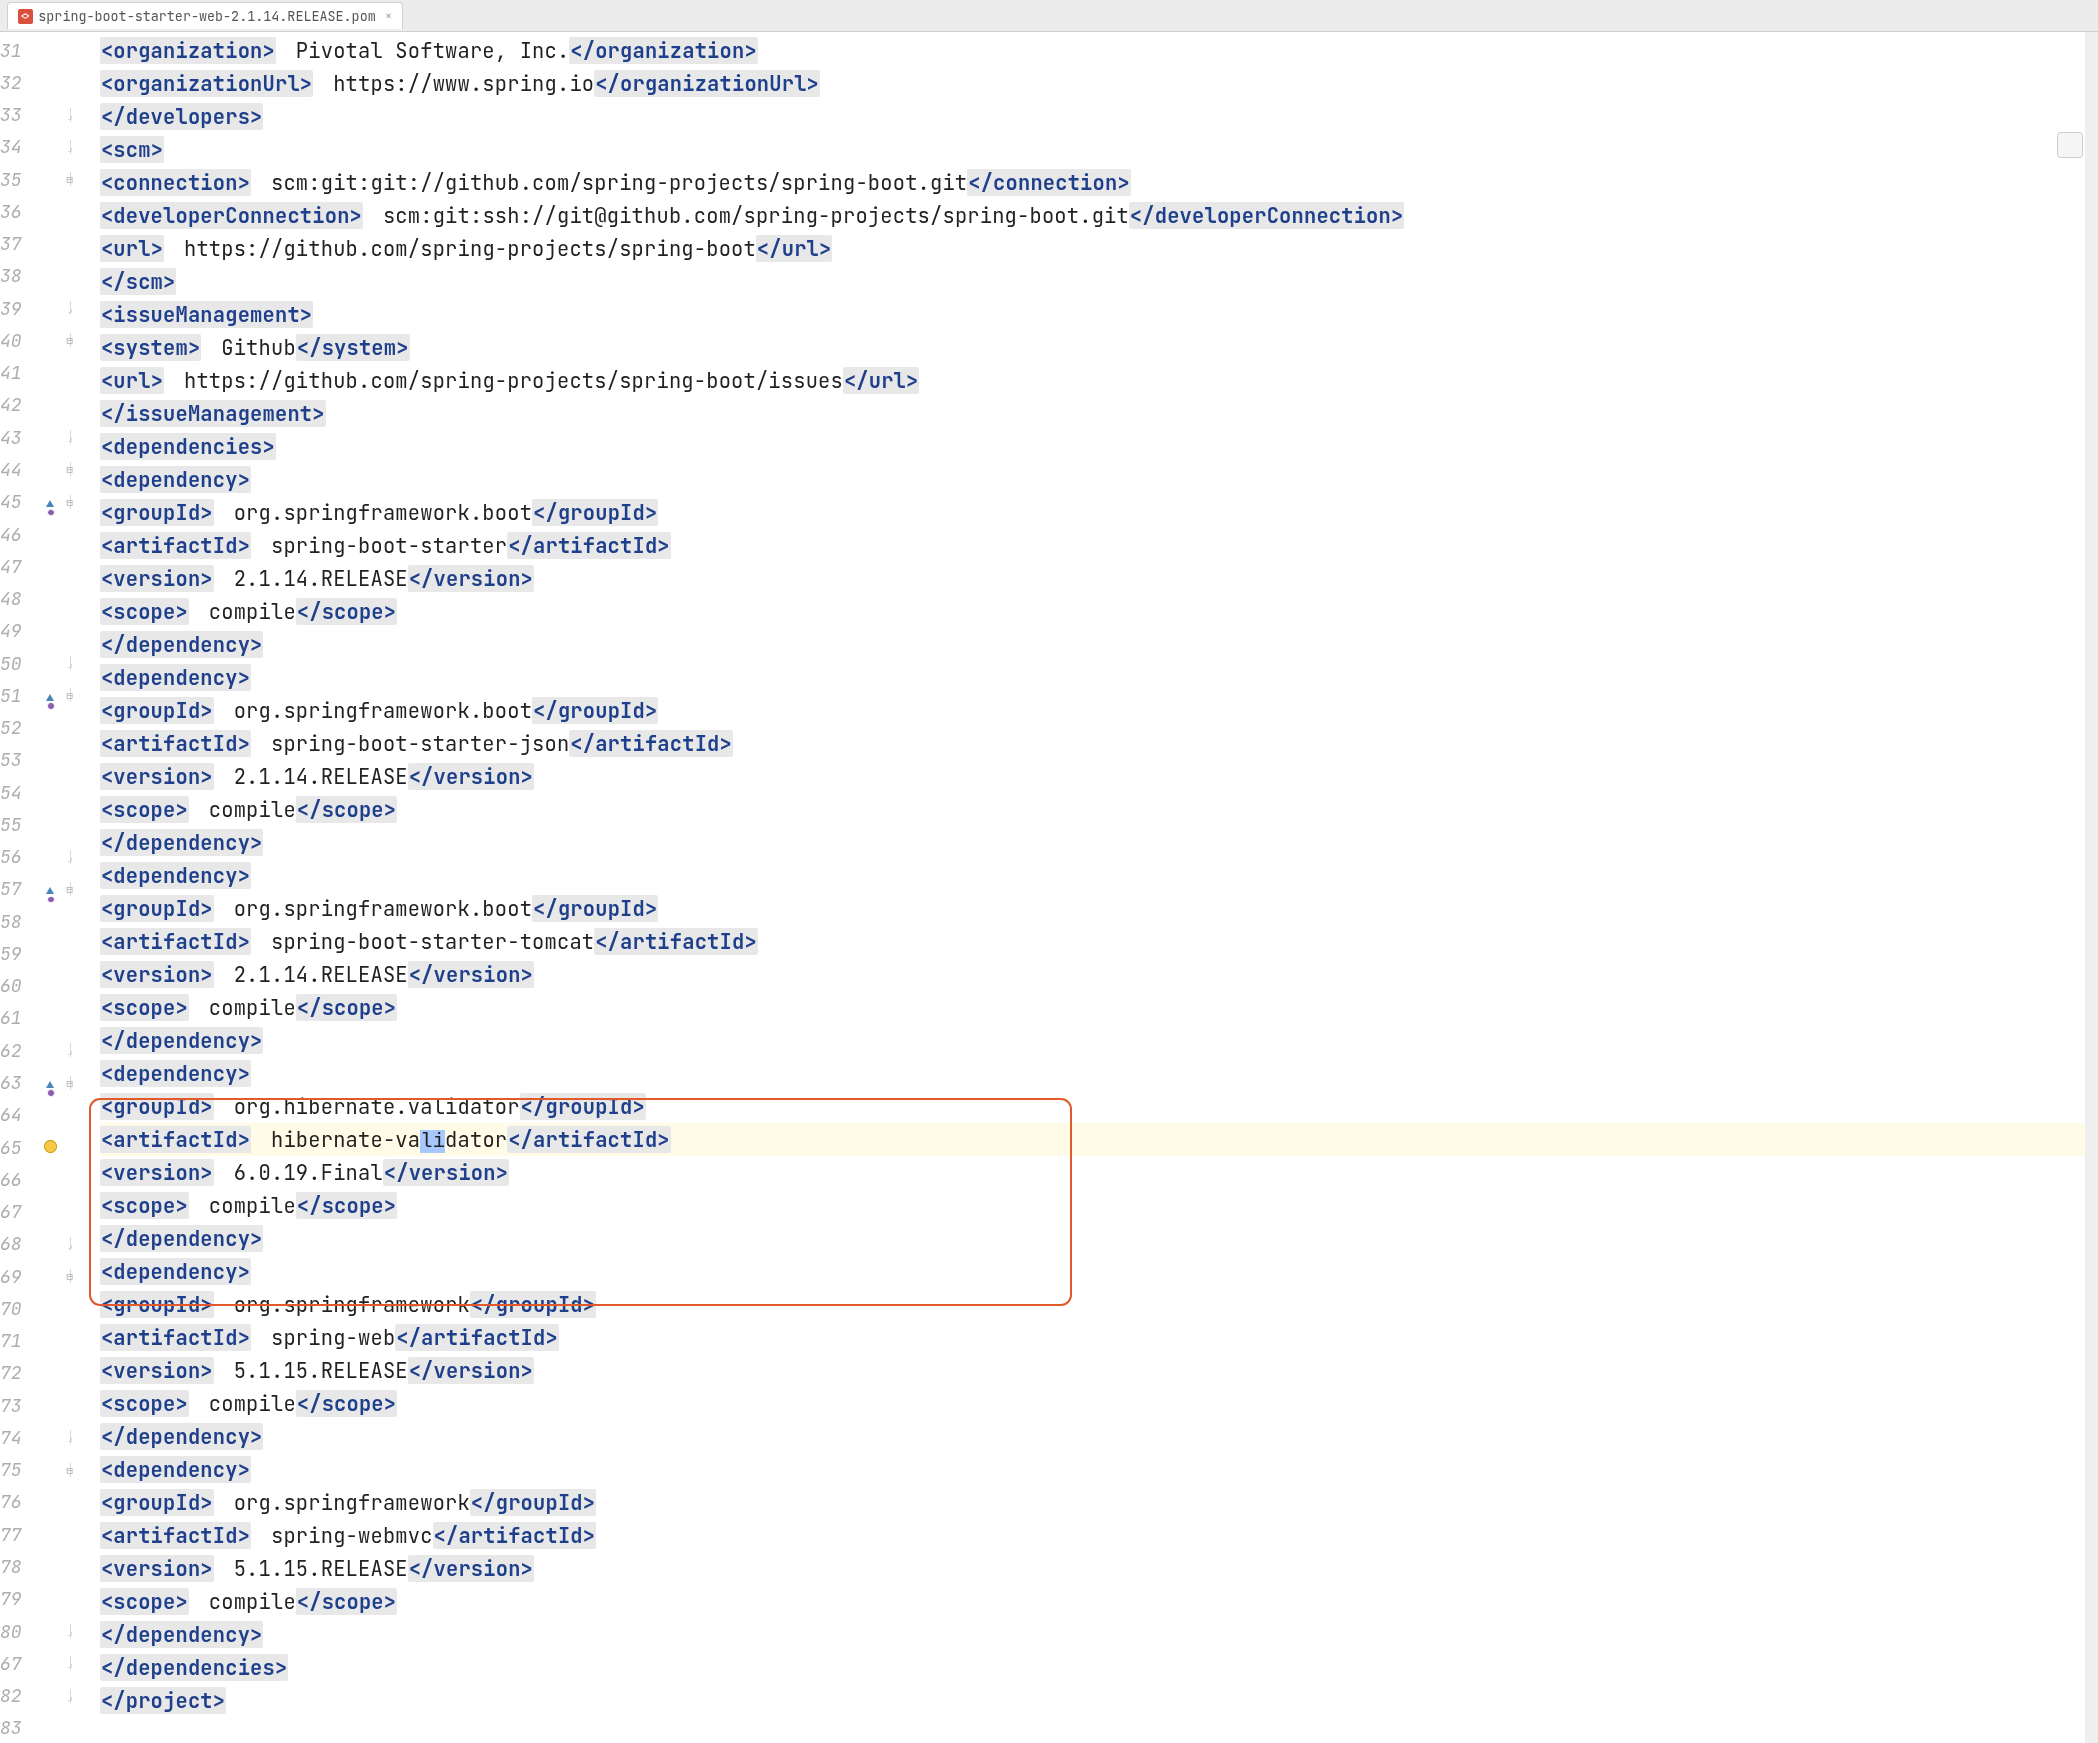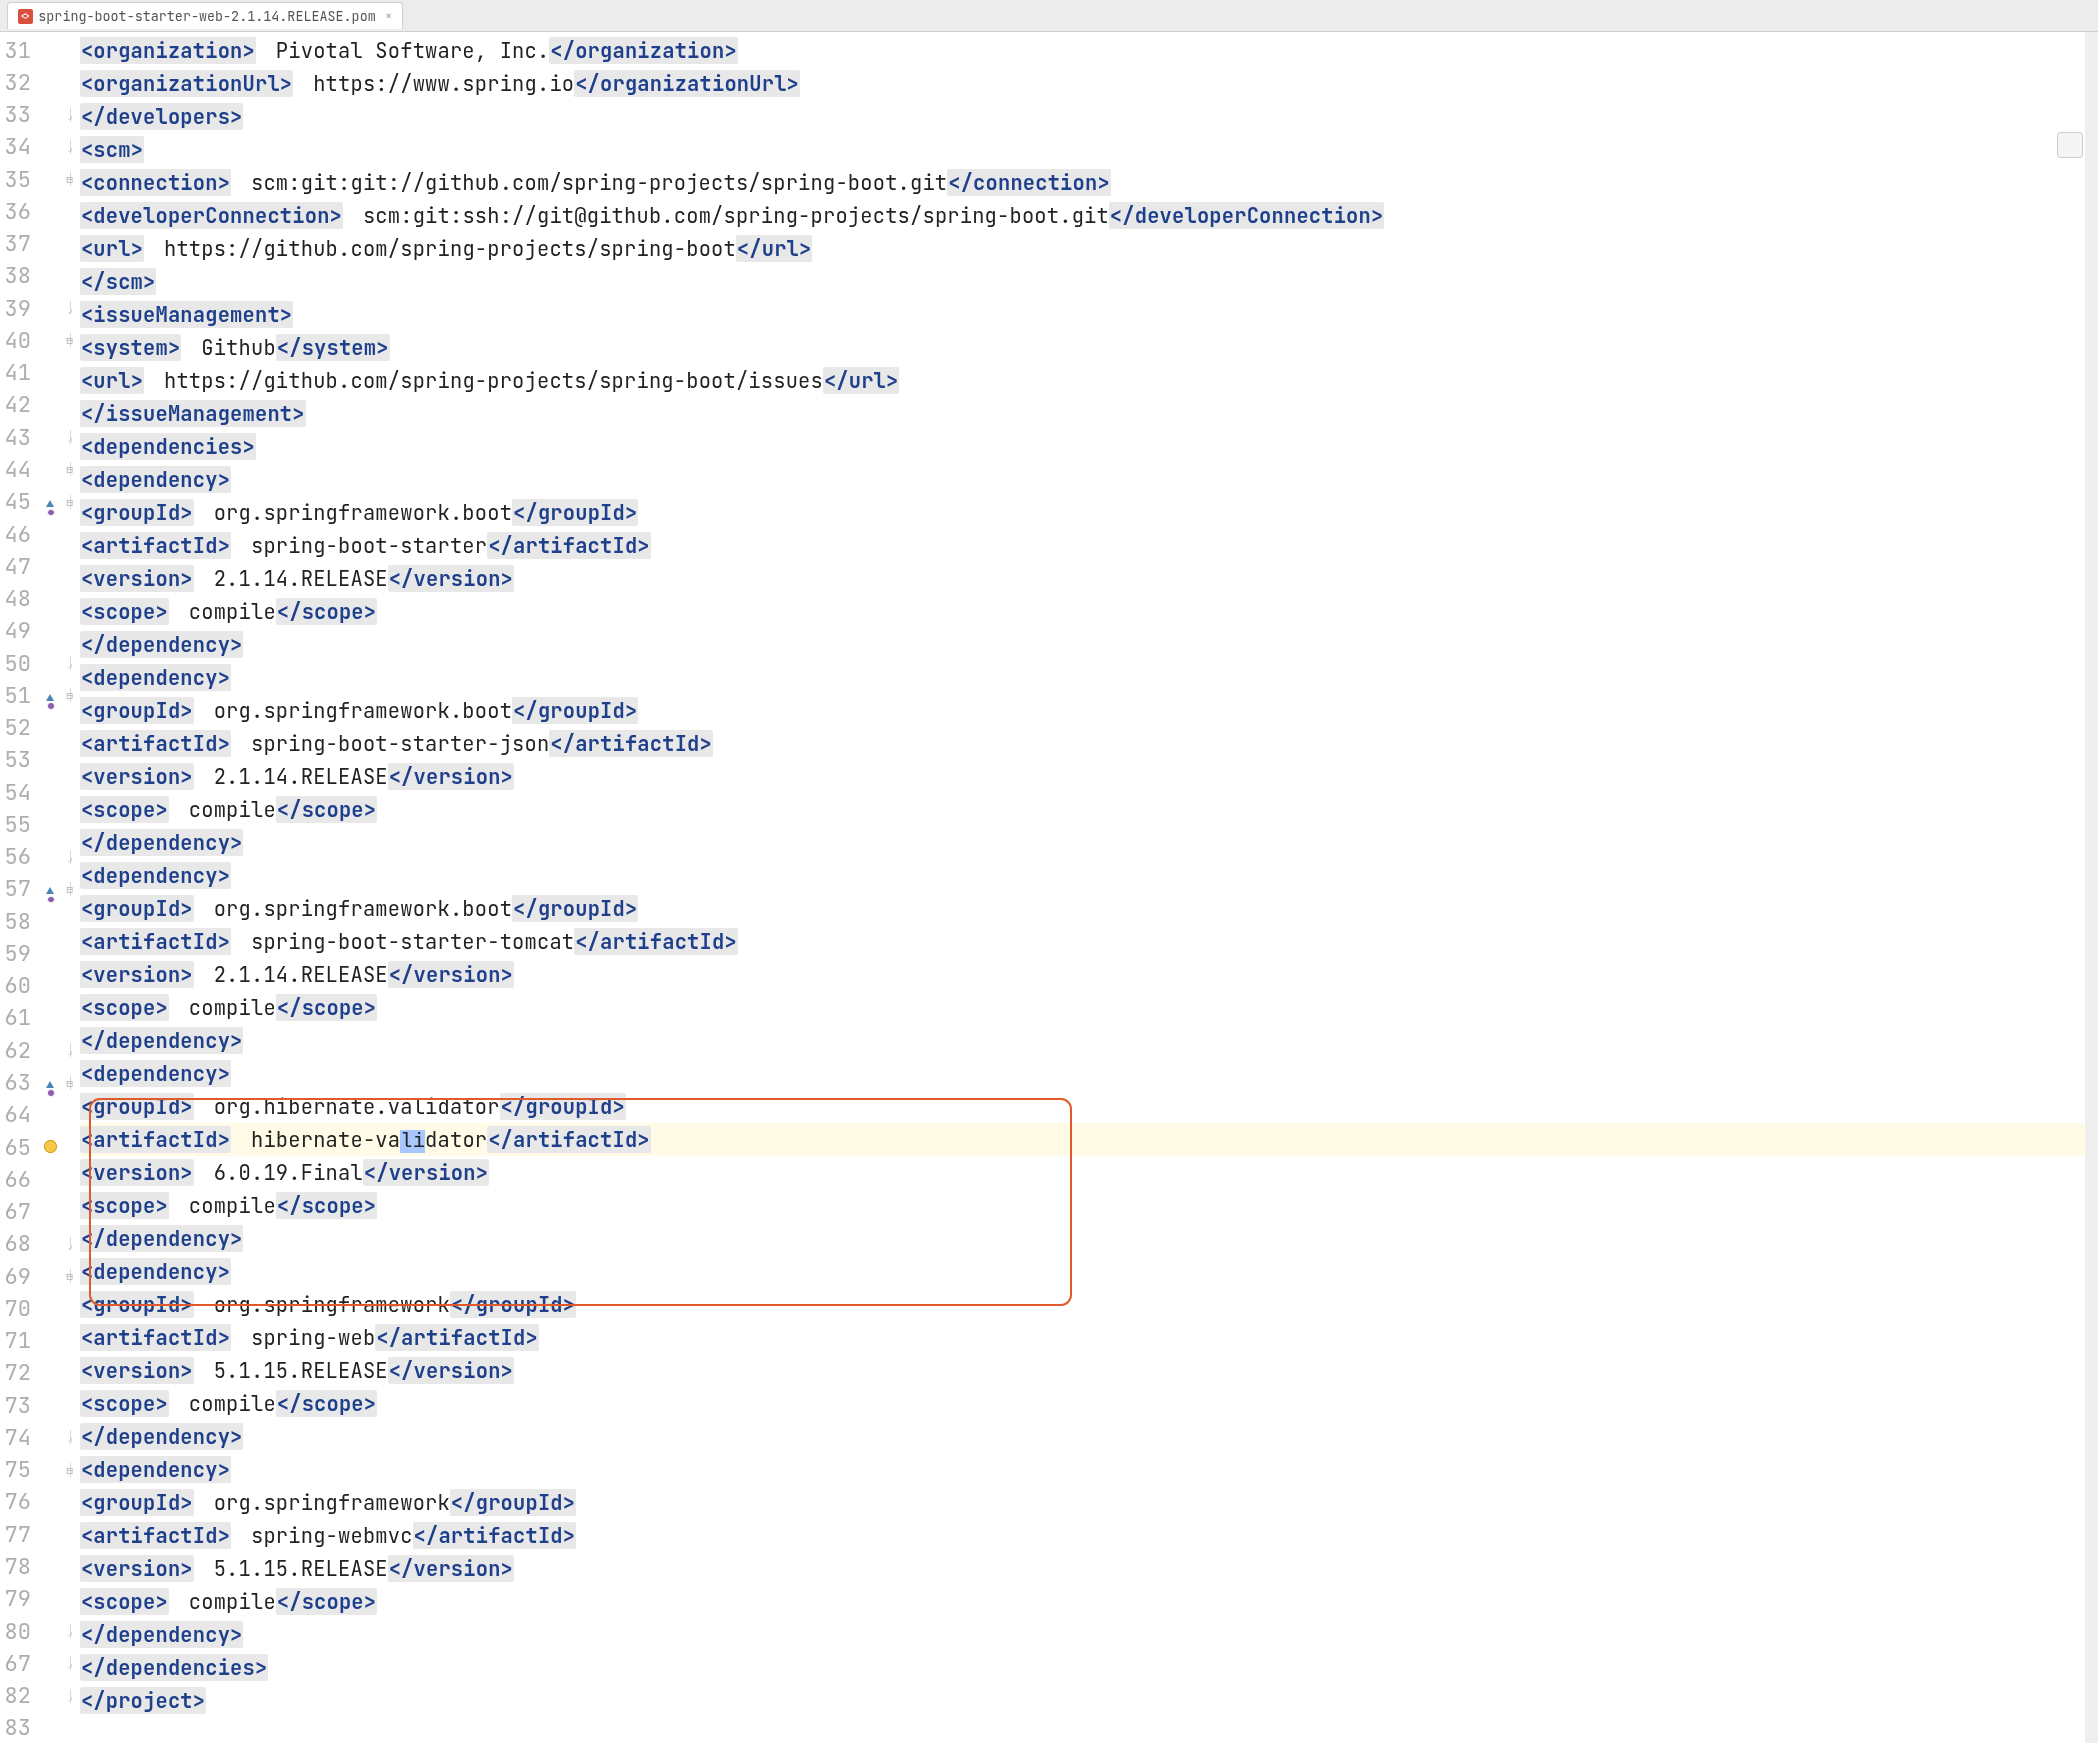--- a/index.html
+++ b/index.html
@@ -60,24 +60,25 @@
     background: #fff;
     user-select: none;
   }
   .line-row {
     display: flex;
     height: 33px;
     align-items: center;
   }
   .ln {
     width: 41px;
-    text-align: center;
+    text-align: left;
     color: #aeaeae;
-    font-size: 22px;
+    font-size: 18px;
     padding-right: 5.6px;
+    font-style: italic;
   }
   .marker {
     width: 18.6px;
     text-align: center;
   }
   .fold {
     width: 20.4px;
     text-align: center;
     color: #b0b0b0;
     font-size: 11px;
@@ -96,20 +97,21 @@
     position: relative;
     background: #fff;
   }
   .code-line {
     height: 33px;
     display: flex;
     align-items: center;
     white-space: pre;
     font-size: 20.4px;
     letter-spacing: 0.2px;
+    margin-left: 20px;
   }
   .hl-line { background: #fffbe6; }
   .tag { color: #1e3f8b; font-weight: 600; background: #e8e8e8; border-radius: 1.9px; padding: 0 0.9px;}
   .tagname { color: #1e3f8b; font-weight: 600; }
   .txt { color: #222; padding-left: 20px; }
   .sel { background: #a6c8ff; font-family: Liberation Mono, monospace; }
   .bulb {
     display:inline-block;
     width:13px;height:13px;
     background:#f7c948;border-radius:50%;

